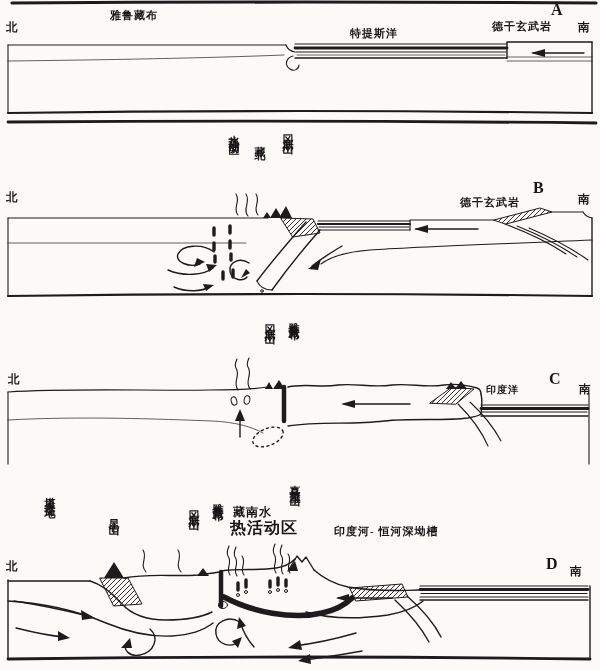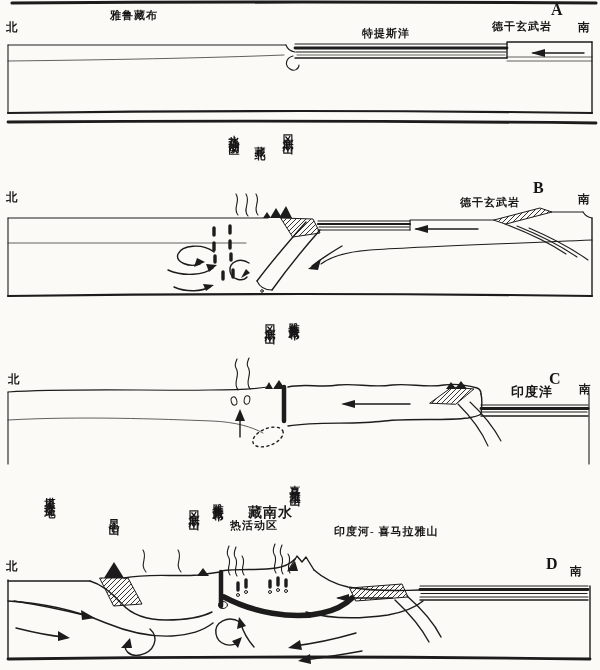--- a/index.html
+++ b/index.html
@@ -256,45 +256,45 @@
         <path class="w12" d="M356 633 C332 640 310 644 294 646"></path>
         <polygon points="288,648 300,640 302,650"></polygon>
         <path class="w12" d="M362 651 C340 655 320 658 304 660"></path>
         <polygon points="298,661 310,654 311,664"></polygon>
       </g>
     </g>
   </svg>
 
   <div class="dir" style="left:6px;top:20px">北</div>
   <div class="lbl" style="left:110px;top:8px">雅鲁藏布</div>
-  <div class="lbl" style="left:362px;top:26px">特提斯洋</div>
+  <div class="lbl" style="left:350px;top:26px">特提斯洋</div>
   <div class="lbl" style="left:492px;top:19px">德干玄武岩</div>
   <div class="plet" style="left:551px;top:1px">A</div>
   <div class="dir" style="left:578px;top:20px">南</div>
 
   <div class="vlbl" style="left:226px;top:126px">水热活动区</div>
   <div class="vlbl" style="left:252px;top:137px">藏北</div>
   <div class="vlbl" style="left:280px;top:126px">冈底斯山</div>
   <div class="dir" style="left:6px;top:190px">北</div>
   <div class="plet" style="left:533px;top:179px">B</div>
   <div class="lbl" style="left:460px;top:195px">德干玄武岩</div>
   <div class="dir" style="left:578px;top:192px">南</div>
 
   <div class="vlbl" style="left:262px;top:316px">冈底斯山</div>
   <div class="vlbl" style="left:286px;top:313px">雅鲁藏布</div>
   <div class="dir" style="left:8px;top:372px">北</div>
-  <div class="lbl" style="left:511px;top:383px;font-size:13px">印度洋</div>
+  <div class="lbl" style="left:486px;top:383px;font-size:10px">印度洋</div>
   <div class="plet" style="left:549px;top:370px">C</div>
   <div class="dir" style="left:579px;top:382px">南</div>
 
   <div class="vlbl" style="left:42px;top:488px">塔里木盆地</div>
   <div class="vlbl" style="left:106px;top:510px">昆仑山</div>
   <div class="vlbl" style="left:186px;top:502px">冈底斯山</div>
   <div class="vlbl" style="left:210px;top:494px">雅鲁藏布</div>
-  <div class="lbl" style="left:248px;top:504px;font-size:14px">藏南水</div>
-  <div class="lbl" style="left:230px;top:518px;font-size:11px">热活动区</div>
+  <div class="lbl" style="left:233px;top:504px;font-size:12px">藏南水</div>
+  <div class="lbl" style="left:230px;top:518px;font-size:16px">热活动区</div>
   <div class="vlbl" style="left:287px;top:476px">喜马拉雅山</div>
-  <div class="lbl" style="left:334px;top:524px">印度河- 喜马拉雅山</div>
+  <div class="lbl" style="left:334px;top:524px">印度河- 恒河深坳槽</div>
   <div class="dir" style="left:6px;top:559px">北</div>
   <div class="plet" style="left:546px;top:555px">D</div>
   <div class="dir" style="left:570px;top:564px">南</div>
 
 </div>
 
 </body></html>

